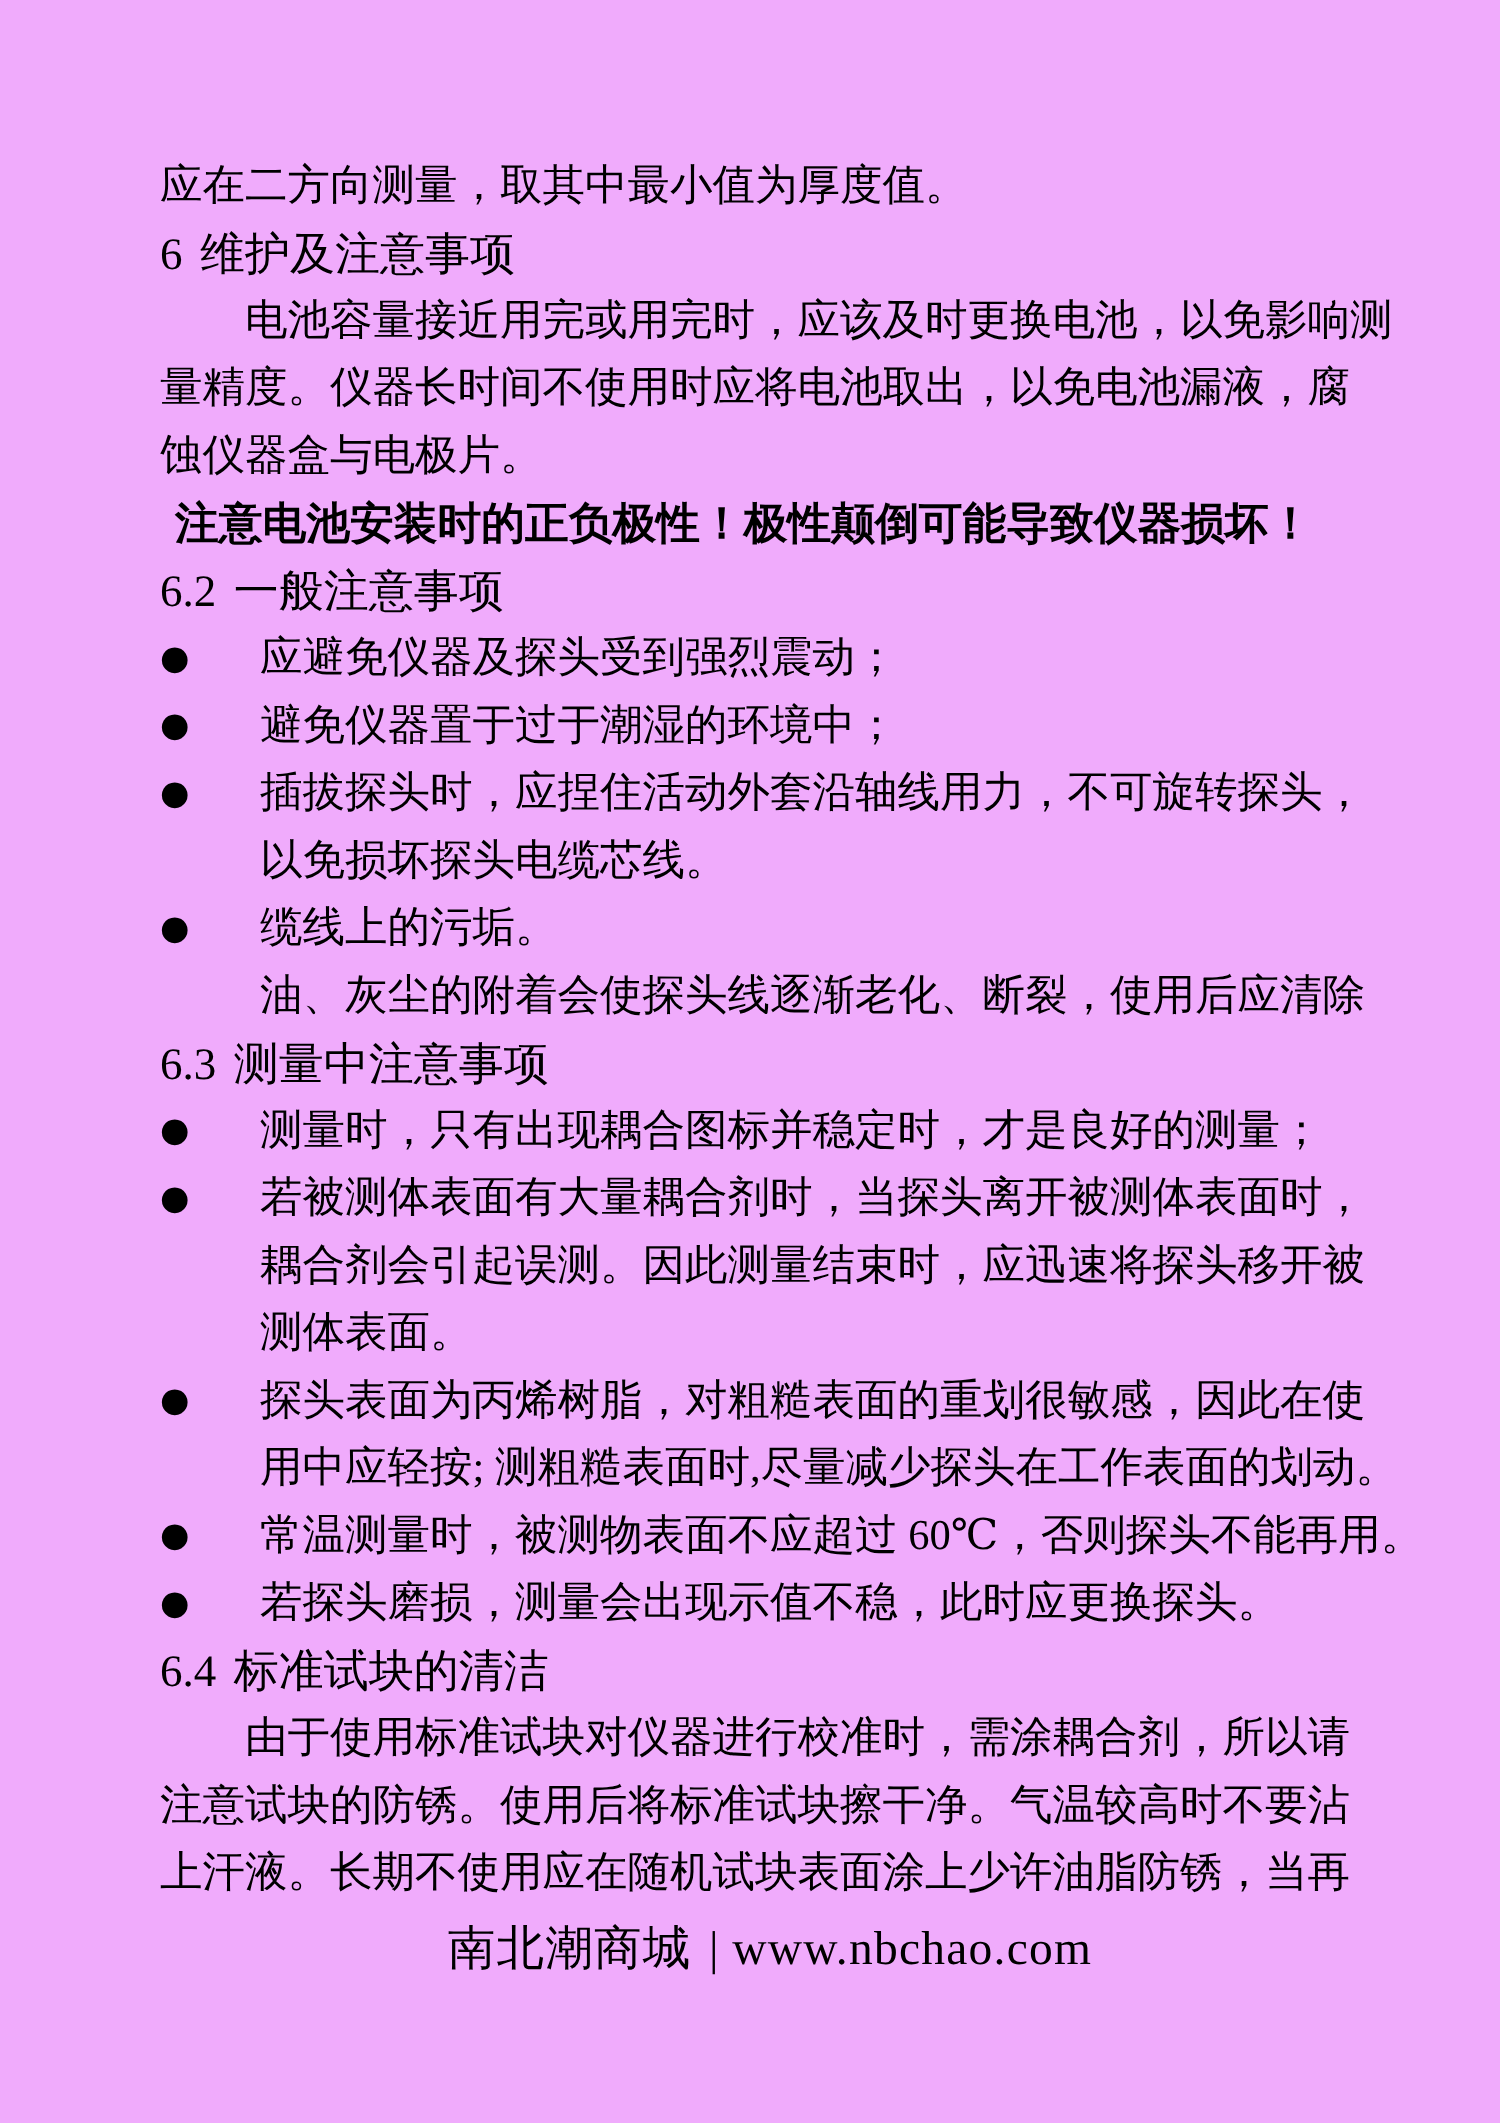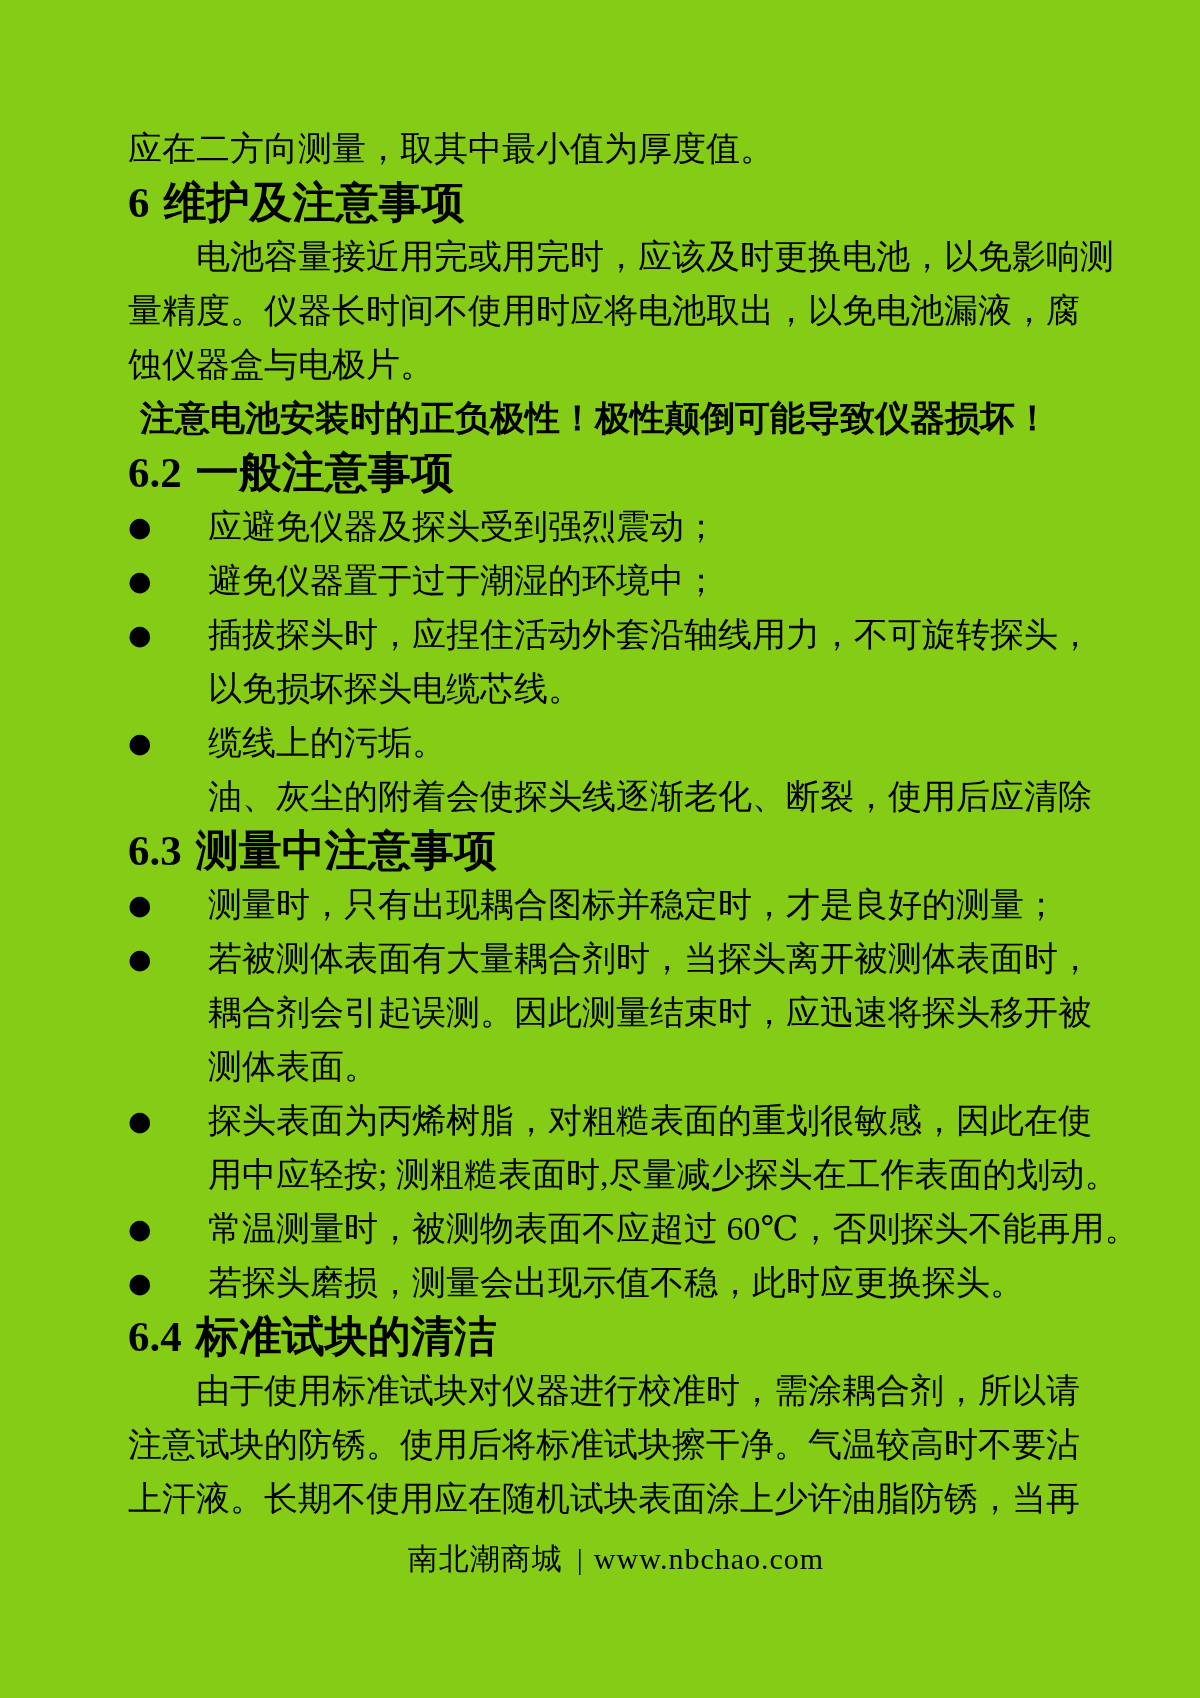--- a/index.html
+++ b/index.html
@@ -1,46 +1,46 @@
 <!DOCTYPE html>
 <html><head>
 <meta charset="utf-8">
 <style>
   html, body { margin: 0; padding: 0; background: #ffffff; }
   .page {
     position: relative;
     width: 1200px;
     height: 1698px;
     margin: 0 auto;
-    background: #84cc16;
+    background: #f0abfc;
     box-sizing: border-box;
     padding: 122px 96px 0 128px;
     font-family: "Liberation Serif", "DejaVu Serif", serif;
     font-size: 34px;
     line-height: 54px;
     color: #000000;
     overflow: hidden;
   }
   .line { white-space: nowrap; }
   .indent-first { text-indent: 68px; font-family: Liberation Serif, serif; }
-  .heading { font-weight: bold; font-size: 43px; line-height: 54px; }
+  .heading { font-weight: normal; font-size: 36px; line-height: 54px; }
   .heading .h-num { display: inline-block; margin-right: 14px; }
   .warning { font-weight: bold; font-size: 35px; margin-left: 12px; }
   .bullet-item { display: flex; align-items: flex-start; }
   .bullet-item .marker {
     flex: 0 0 80px;
     font-family: "DejaVu Sans", sans-serif;
     font-size: 27px;
     line-height: 54px;
   }
   .bullet-item .b-text { flex: 1 1 auto; min-width: 0; }
   .page-footer {
     margin-top: 10px;
     text-align: center;
-    font-size: 30px;
+    font-size: 38px;
     line-height: 46px;
     letter-spacing: 1px;
   }
   .page-footer .divider { display: inline-block; margin: 0 10px 0 14px; }
 </style>
 </head>
 <body>
 
 <div class="page">
 

